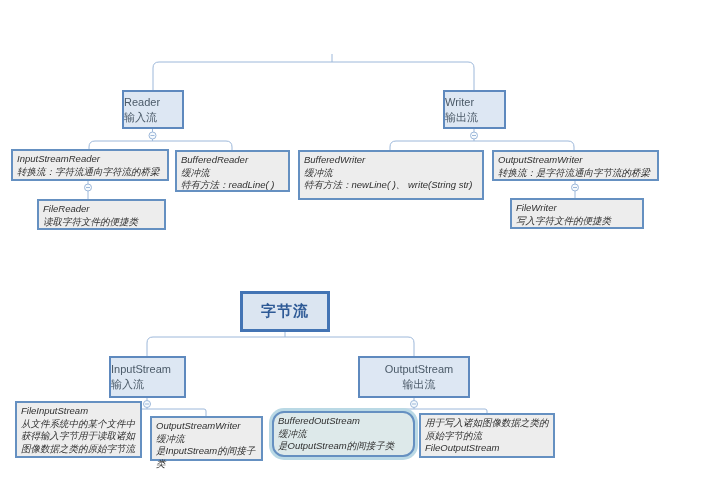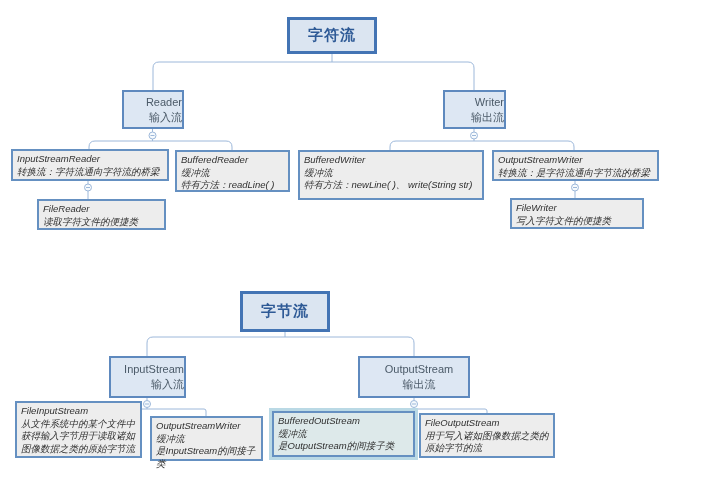--- a/index.html
+++ b/index.html
@@ -14,30 +14,31 @@
   .wires{position:absolute;left:0;top:0;width:704px;height:480px;}
   .node{position:absolute;box-sizing:border-box;display:flex;flex-direction:column;justify-content:center;}
   .node.root{
     background:var(--root-fill);border:3px solid var(--root-border);
     color:var(--root-text);font-weight:bold;font-size:15px;
     align-items:center;letter-spacing:1px;
   }
   .node.l2{
     background:var(--l2-fill);border:2px solid var(--l2-border);
     color:var(--l2-text);font-size:11px;line-height:1.35;
-    align-items:flex-end;text-align:center;
+    align-items:flex-start;text-align:center;
   }
   .node.leaf{
     background:var(--leaf-fill);border:2px solid var(--leaf-border);
     color:var(--leaf-text);font-size:9.5px;line-height:1.32;
     padding:2px 4px;justify-content:flex-start;font-style:italic;
   }
   .node.leaf.selected{
     background:var(--sel-fill);
     box-shadow:0 0 0 3px var(--sel-glow);
+    border-radius:12px;
   }
   .node span,.node div{pointer-events:none;}
 </style>
 </head>
 <body>
 
 <div class="canvas">
 
   <svg class="wires" viewBox="0 0 704 480">
     <g fill="none" stroke="#9db8da" stroke-width="1">
@@ -72,23 +73,20 @@
     <g>
       <circle cx="147" cy="404" r="3.5" fill="#f6fafd" stroke="#9db8da"></circle>
       <line x1="145" y1="404" x2="149" y2="404" stroke="#9db8da"></line>
     </g>
     <g>
       <circle cx="414" cy="404" r="3.5" fill="#f6fafd" stroke="#9db8da"></circle>
       <line x1="412" y1="404" x2="416" y2="404" stroke="#9db8da"></line>
     </g>
   </svg>
 
-  <div class="node root" style="left:287px;top:17px;width:90px;height:37px">
-    <span>字符流</span>
-  </div>
 
   <div class="node l2" style="left:122px;top:90px;width:62px;height:39px">
     <span>Reader</span>
     <span>输入流</span>
   </div>
 
   <div class="node l2" style="left:443px;top:90px;width:63px;height:39px">
     <span>Writer</span>
     <span>输出流</span>
   </div>
@@ -150,17 +148,17 @@
     <div>是InputStream的间接子类</div>
   </div>
 
   <div class="node leaf selected" style="left:272px;top:411px;width:143px;height:46px">
     <div>BufferedOutStream</div>
     <div>缓冲流</div>
     <div>是OutputStream的间接子类</div>
   </div>
 
   <div class="node leaf" style="left:419px;top:413px;width:136px;height:45px">
+    <div>用于写入诸如图像数据之类的原始字节的流</div>
     <div>FileOutputStream</div>
-    <div>用于写入诸如图像数据之类的原始字节的流</div>
   </div>
 
 </div>
 
 </body></html>

